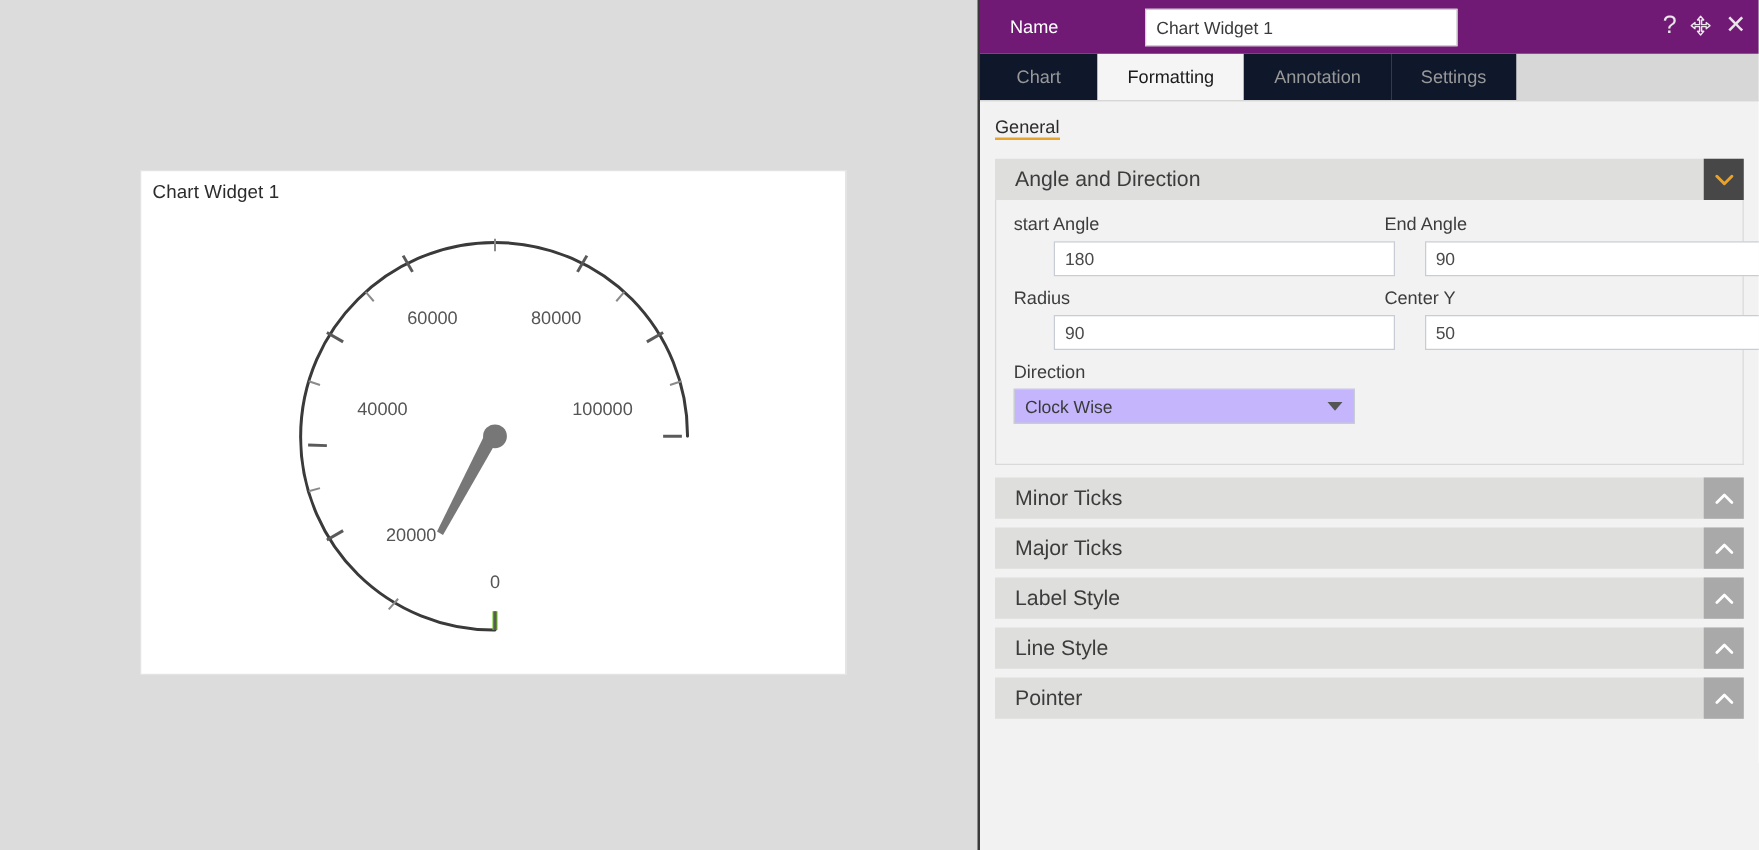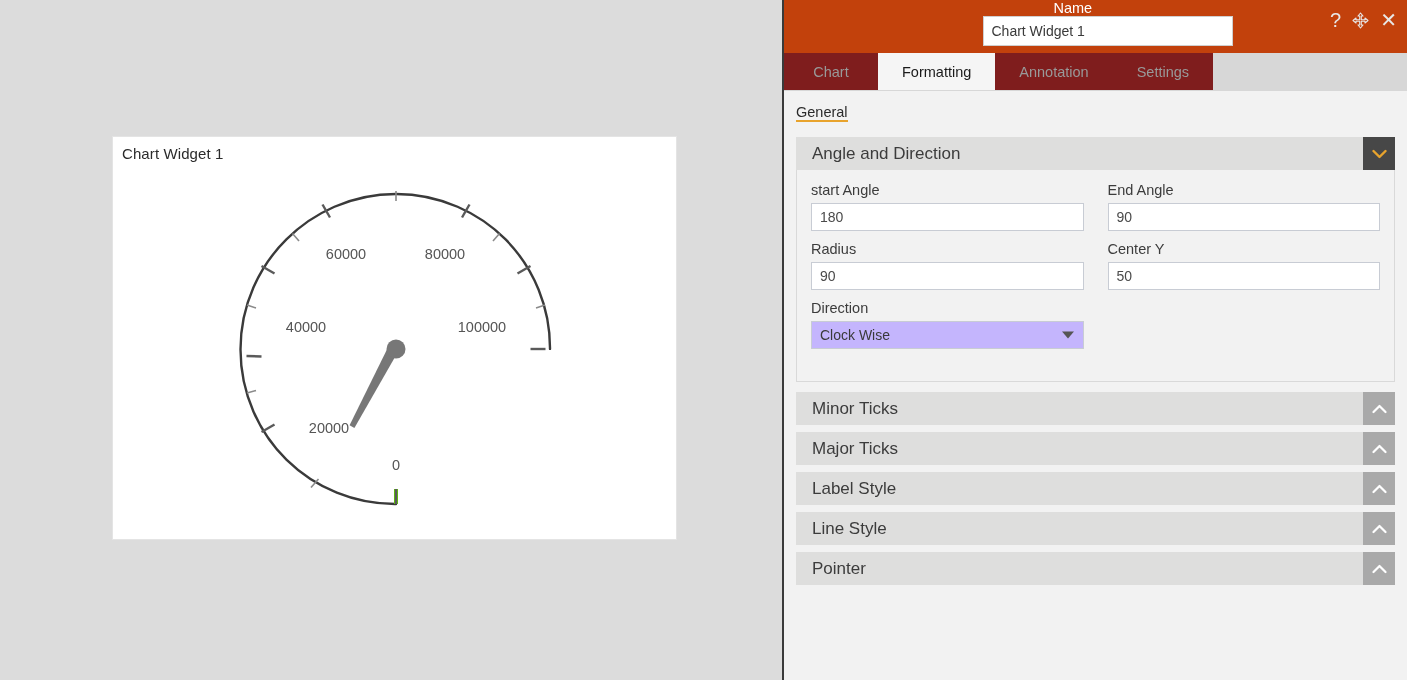--- a/index.html
+++ b/index.html
@@ -38,25 +38,24 @@
   #gauge-svg { position: absolute; left: 0; top: 0; }
 
   
   #panel {
     position: relative;
     width: 623px; height: 680px;
     background: #f2f2f2;
     flex: 0 0 623px;
   }
   #panel-header {
-    height: 53px; background: #c2410c;
+    height: 43px; background: #701a75;
     display: flex; align-items: center;
     padding-left: 24px;
     position: relative;
-    flex-direction: column;
   }
   #panel-header .hdr-label {
     color: #ffffff; font-size: 14.5px;
     width: 108px; flex: 0 0 auto;
   }
   #name-input {
     width: 250px; height: 30px;
     background: #ffffff; border: 1px solid #cfcfcf;
     padding: 0 8px; font-size: 14px; color: #3a3a3a;
     font-family: "Liberation Sans", sans-serif;
@@ -76,21 +75,21 @@
   
   #tab-strip {
     height: 38px; background: #d7d7d7;
     display: flex; align-items: stretch;
     border-bottom: 1px solid #d7d7d7;
   }
   .tab {
     display: flex; align-items: center; justify-content: center;
     min-width: 94px; padding: 0 24px;
     font-size: 14.5px; color: #999999;
-    cursor: pointer; background: #7f1d1d;
+    cursor: pointer; background: #0f172a;
   }
   .tab.active { background: #f5f5f5; color: #1a1a1a; }
 
   
   #subtabs { padding: 12px 0 0 12px; height: 36px; }
   .subtab {
     display: inline-block;
     font-size: 14.5px; color: #2b2b2b;
     padding-bottom: 0;
     border-bottom: 2px solid transparent;
@@ -130,20 +129,21 @@
   .field label {
     display: block; font-size: 14.5px; color: #3c3c3c;
     margin-bottom: 5px;
   }
   .field input[type=text] {
     width: 100%; height: 28px;
     background: #ffffff; border: 1px solid #c8ccd4;
     padding: 0 8px; font-size: 14px; color: #4a4a4a;
     font-family: "Liberation Sans", sans-serif;
     outline: none;
+    margin-left: 32px;
   }
   .selectbox {
     position: relative; width: 100%; height: 28px;
     background: #c4b5fd; border: 1px solid #c8ccd4;
     display: flex; align-items: center;
     padding: 0 28px 0 8px;
     font-size: 14px; color: #3a3a3a; cursor: pointer;
   }
   .selectbox .caret {
     position: absolute; right: 9px; top: 50%;

